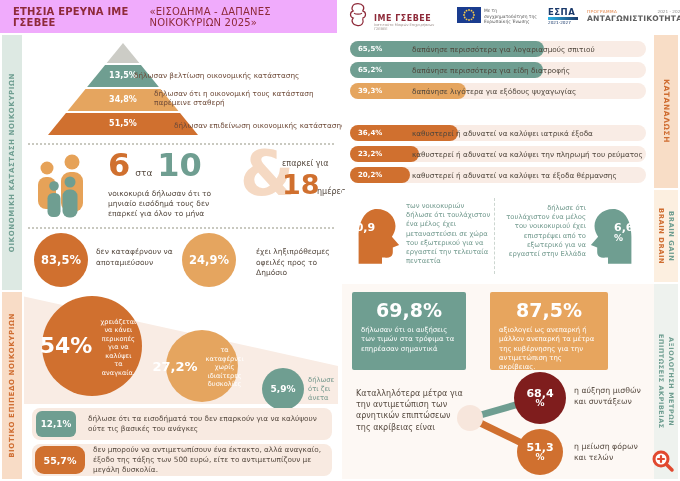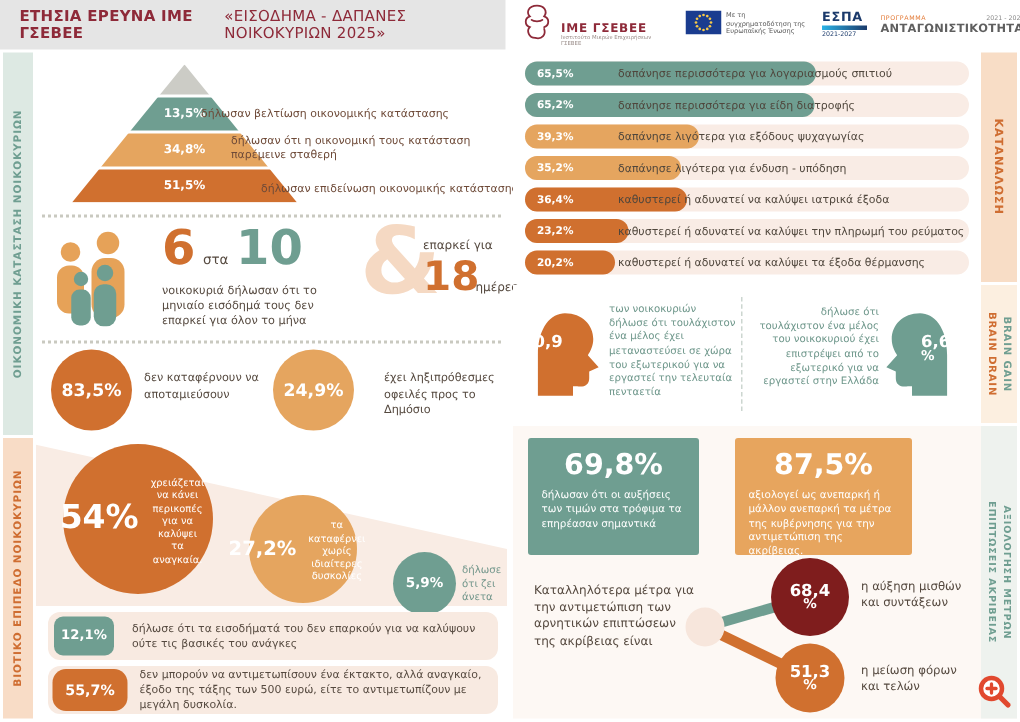--- a/index.html
+++ b/index.html
@@ -2,21 +2,21 @@
 <html><head>
 <meta charset="utf-8">
 <style>
   html,body{margin:0;padding:0;background:#fff;}
   .canvas{position:relative;width:680px;height:481px;background:#ffffff;
           font-family:"DejaVu Sans",sans-serif;overflow:hidden;color:#55493f;}
   .abs{position:absolute;}
 
   
   .header{position:absolute;left:0;top:0;width:680px;height:33px;background:#ffffff;}
-  .header-pink{position:absolute;left:0;top:0;width:337px;height:33px;background:#e5e5e5;
+  .header-pink{position:absolute;left:0;top:0;width:337px;height:33px;background:#f0abfc;
                display:flex;align-items:center;padding-left:13px;box-sizing:border-box;}
   .title-bold{font-weight:bold;font-size:10px;color:#8e2a39;letter-spacing:.2px;}
   .title-rest{font-size:10px;color:#8e2a39;margin-left:6px;letter-spacing:.2px;}
   .logos{position:absolute;left:340px;top:0;width:340px;height:33px;display:flex;align-items:center;gap:9px;padding-left:6px;box-sizing:border-box;}
   .ime-logo{display:flex;align-items:flex-end;gap:4px;}
   .ime-text{display:flex;flex-direction:column;line-height:1.1;}
   .ime-name{font-size:8px;font-weight:bold;color:#8e2a39;letter-spacing:.5px;}
   .ime-sub{font-size:3.6px;color:#9b8e8a;width:74px;}
   .eu-block{display:flex;align-items:center;gap:3px;}
   .eu-text{font-size:4.4px;color:#5a5a5a;width:55px;line-height:1.25;}
@@ -286,27 +286,20 @@
         <span class="bar-label">δαπάνησε περισσότερα για είδη διατροφής</span>
       </div>
     </div>
     <div class="bar" style="top:48px;text-align:center;">
       <div class="bar-track">
         <div class="bar-fill c-lor" style="width: 39.3%;"></div>
         <span class="bar-val">39,3%</span>
         <span class="bar-label">δαπάνησε λιγότερα για εξόδους ψυχαγωγίας</span>
       </div>
     </div>
-    <div class="bar" style="top:69px;">
-      <div class="bar-track">
-        <div class="bar-fill c-lor" style="width: 35.2%;"></div>
-        <span class="bar-val">35,2%</span>
-        <span class="bar-label">δαπάνησε λιγότερα για ένδυση - υπόδηση</span>
-      </div>
-    </div>
     <div class="bar" style="top:90px;">
       <div class="bar-track">
         <div class="bar-fill c-dor" style="width: 36.4%;"></div>
         <span class="bar-val">36,4%</span>
         <span class="bar-label">καθυστερεί ή αδυνατεί να καλύψει ιατρικά έξοδα</span>
       </div>
     </div>
     <div class="bar" style="top:111px;">
       <div class="bar-track">
         <div class="bar-fill c-dor" style="width: 23.2%;"></div>

